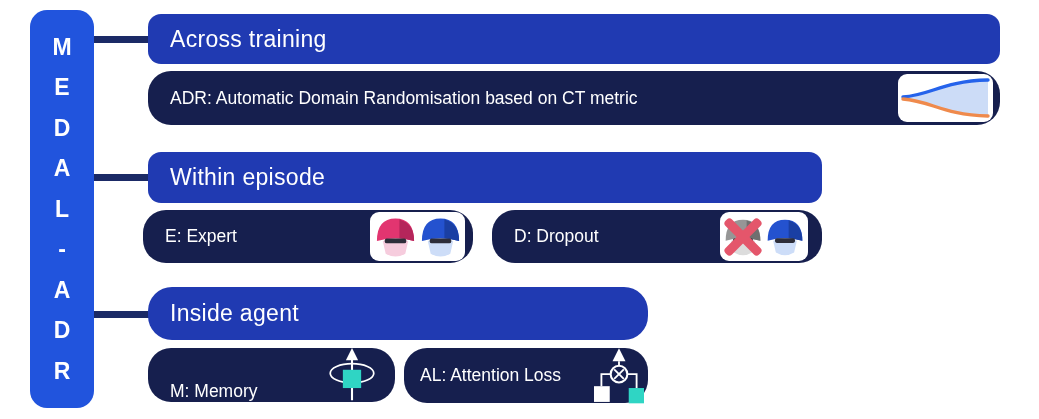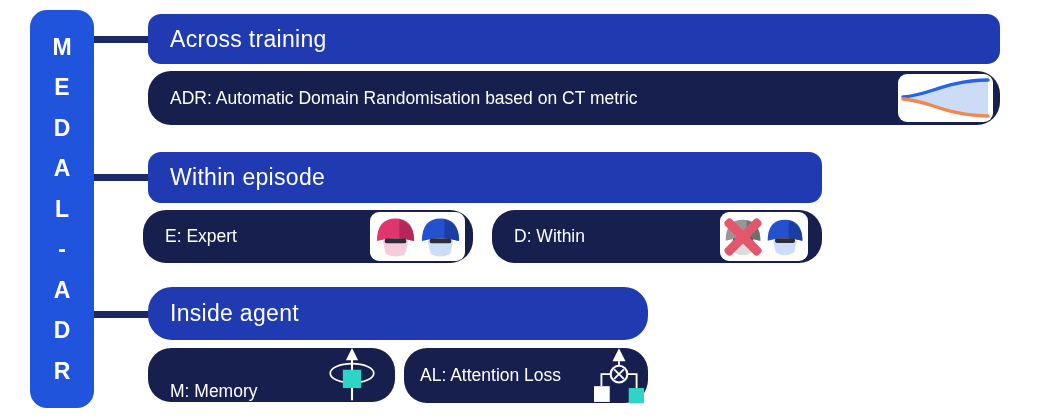--- a/index.html
+++ b/index.html
@@ -105,21 +105,21 @@
         <g transform="translate(48,1)">
           <path d="M8,26 Q21,23 34,26 L31,39 Q21,45 11,39 Z" fill="#cdddf8"></path>
           <path d="M2,26 Q2,3 21,3 Q40,3 40,26 Q21,21 2,26 Z" fill="#2452cf"></path>
           <path d="M25,4 Q40,8 40,26 Q32,24 25,23 Z" fill="#1a3fa3"></path>
           <rect x="10" y="23.5" width="22" height="5" rx="2" fill="#2e2e3a"></rect>
         </g>
       </svg>
     </div>
   </div>
   <div class="item d-box">
-    <span>D: Within</span>
+    <span>D: Dropout</span>
     <div class="plate d-plate">
       <svg width="84" height="46" viewBox="0 0 92 46">
 
         <g transform="translate(2,1)">
           <path d="M8,26 Q21,23 34,26 L31,39 Q21,45 11,39 Z" fill="#dcdcdc"></path>
           <path d="M2,26 Q2,3 21,3 Q40,3 40,26 Q21,21 2,26 Z" fill="#969696"></path>
           <path d="M25,4 Q40,8 40,26 Q32,24 25,23 Z" fill="#6f6f6f"></path>
           <rect x="10" y="23.5" width="22" height="5" rx="2" fill="#2e2e3a"></rect>
         </g>
 

